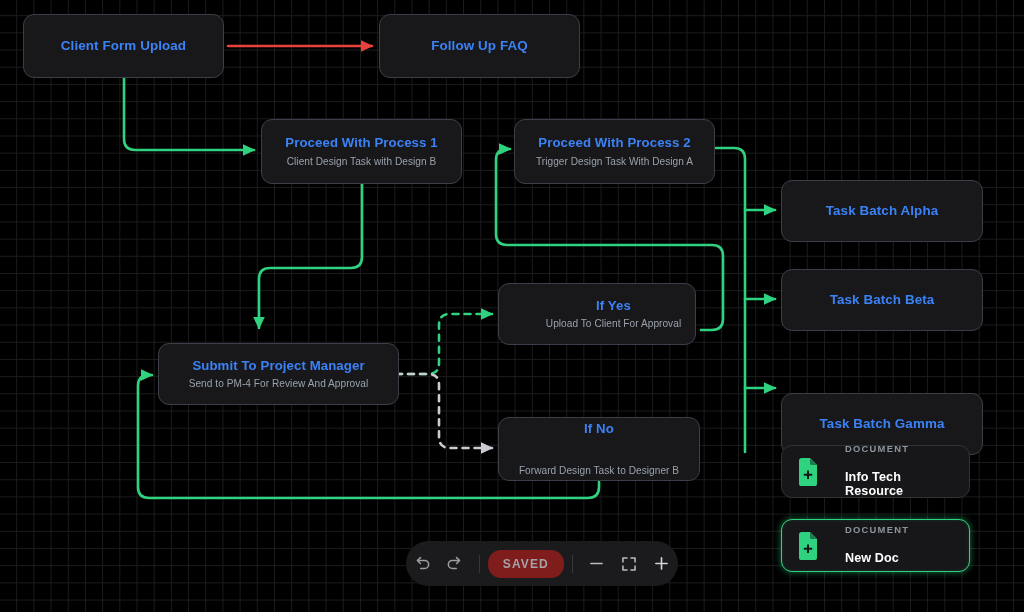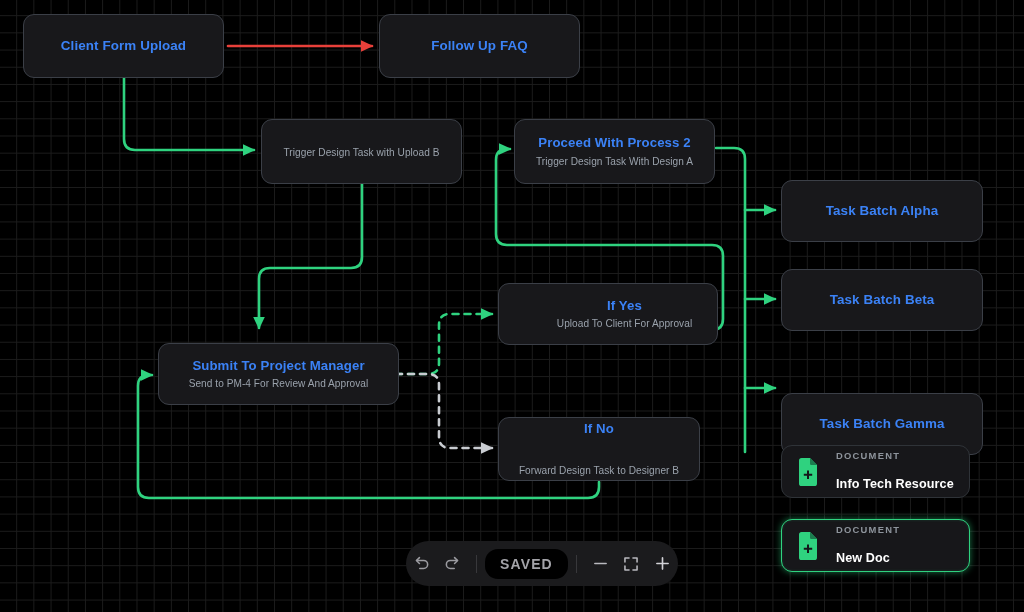--- a/index.html
+++ b/index.html
@@ -60,21 +60,21 @@
 
   
   .doccard {
     position: absolute;
     background: #17171a;
     border: 1px solid #2f3338;
     border-radius: 11px;
     display: flex;
     align-items: center;
     padding: 0 14px;
-    gap: 16px;
+    gap: 25px;
   }
   .doccard.selected {
     border: 1.6px solid #2fd27f;
     box-shadow: 0 0 7px rgba(47,210,127,.55), inset 0 0 3px rgba(47,210,127,.18);
   }
   .doccard .dtext { display: flex; flex-direction: column; line-height: 1.15; }
   .doccard .dkind {
     color: #8e949c;
     font-size: 9.4px;
     font-weight: bold;
@@ -106,23 +106,23 @@
     display: flex; align-items: center; justify-content: center;
     border-radius: 8px;
     cursor: pointer;
   }
   .tsep {
     width: 1px; height: 18px;
     background: #38383b;
     margin: 0 8px;
   }
   #savedpill {
-    background: #000000;
+    background: #7f1d1d;
     color: #a3a3a8;
-    font-size: 14px;
+    font-size: 12px;
     font-weight: bold;
     letter-spacing: 1.1px;
     padding: 7px 15px;
     border-radius: 13px;
     cursor: pointer;
   }
   .tbtn svg { display: block; }
 </style>
 </head>
 <body>
@@ -173,34 +173,35 @@
 
   <div class="node titleonly" style="left:23px; top:14px; width:201px; height:64px;">
     <div class="ttl">Client Form Upload</div>
   </div>
 
   <div class="node titleonly" style="left:379px; top:14px; width:201px; height:64px;">
     <div class="ttl">Follow Up FAQ</div>
   </div>
 
   <div class="node" style="left:261px; top:119px; width:201px; height:65px;">
-    <div class="sub">Trigger Design Task with Upload B</div>
+    <div class="ttl">Proceed With Process 1</div>
+    <div class="sub">Client Design Task with Design B</div>
   </div>
 
   <div class="node" style="left:514px; top:119px; width:201px; height:65px;">
     <div class="ttl">Proceed With Process 2</div>
     <div class="sub">Trigger Design Task With Design A</div>
   </div>
 
   <div class="node" style="left:158px; top:343px; width:241px; height:62px;">
     <div class="ttl">Submit To Project Manager</div>
     <div class="sub">Send to PM-4 For Review And Approval</div>
   </div>
 
-  <div class="node" style="left:498px; top:283px; width:220px; height:62px;padding-left:43px;">
+  <div class="node" style="left:498px; top:283px; width:198px; height:62px;padding-left:43px;">
     <div class="ttl">If Yes</div>
     <div class="sub">Upload To Client For Approval</div>
   </div>
 
   <div class="node" style="left:498px; top:417px; width:202px; height:64px;gap:24px;">
     <div class="ttl">If No</div>
     <div class="sub">Forward Design Task to Designer B</div>
   </div>
 
   <div class="node titleonly" style="left:781px; top:269px; width:202px; height:62px;">

